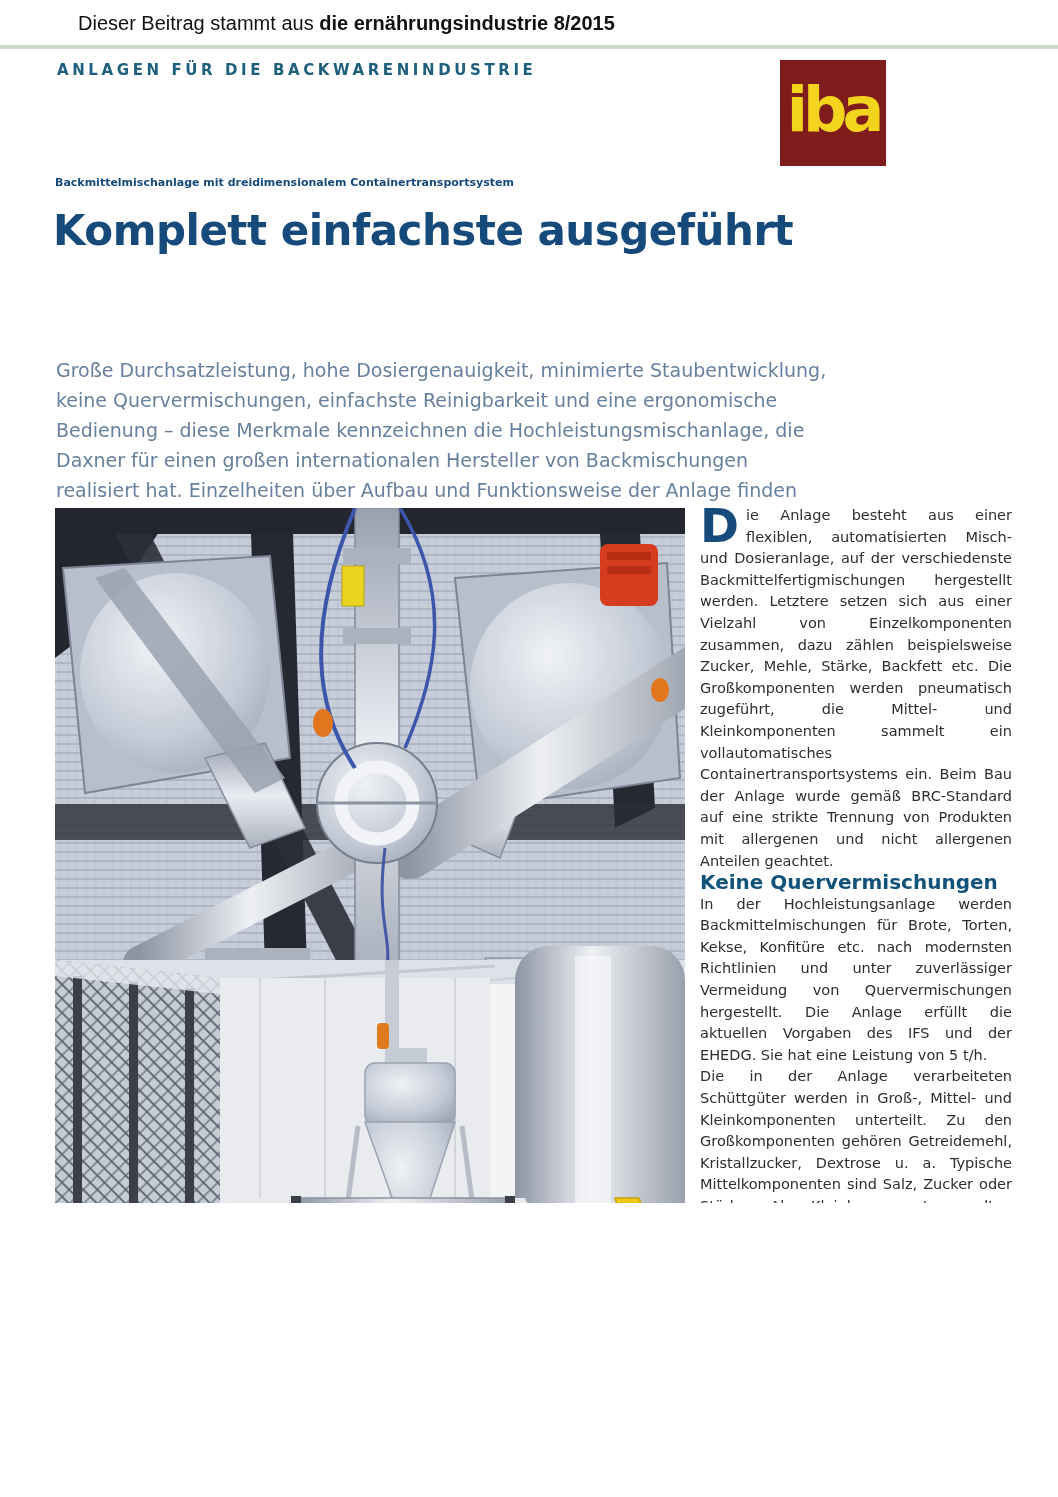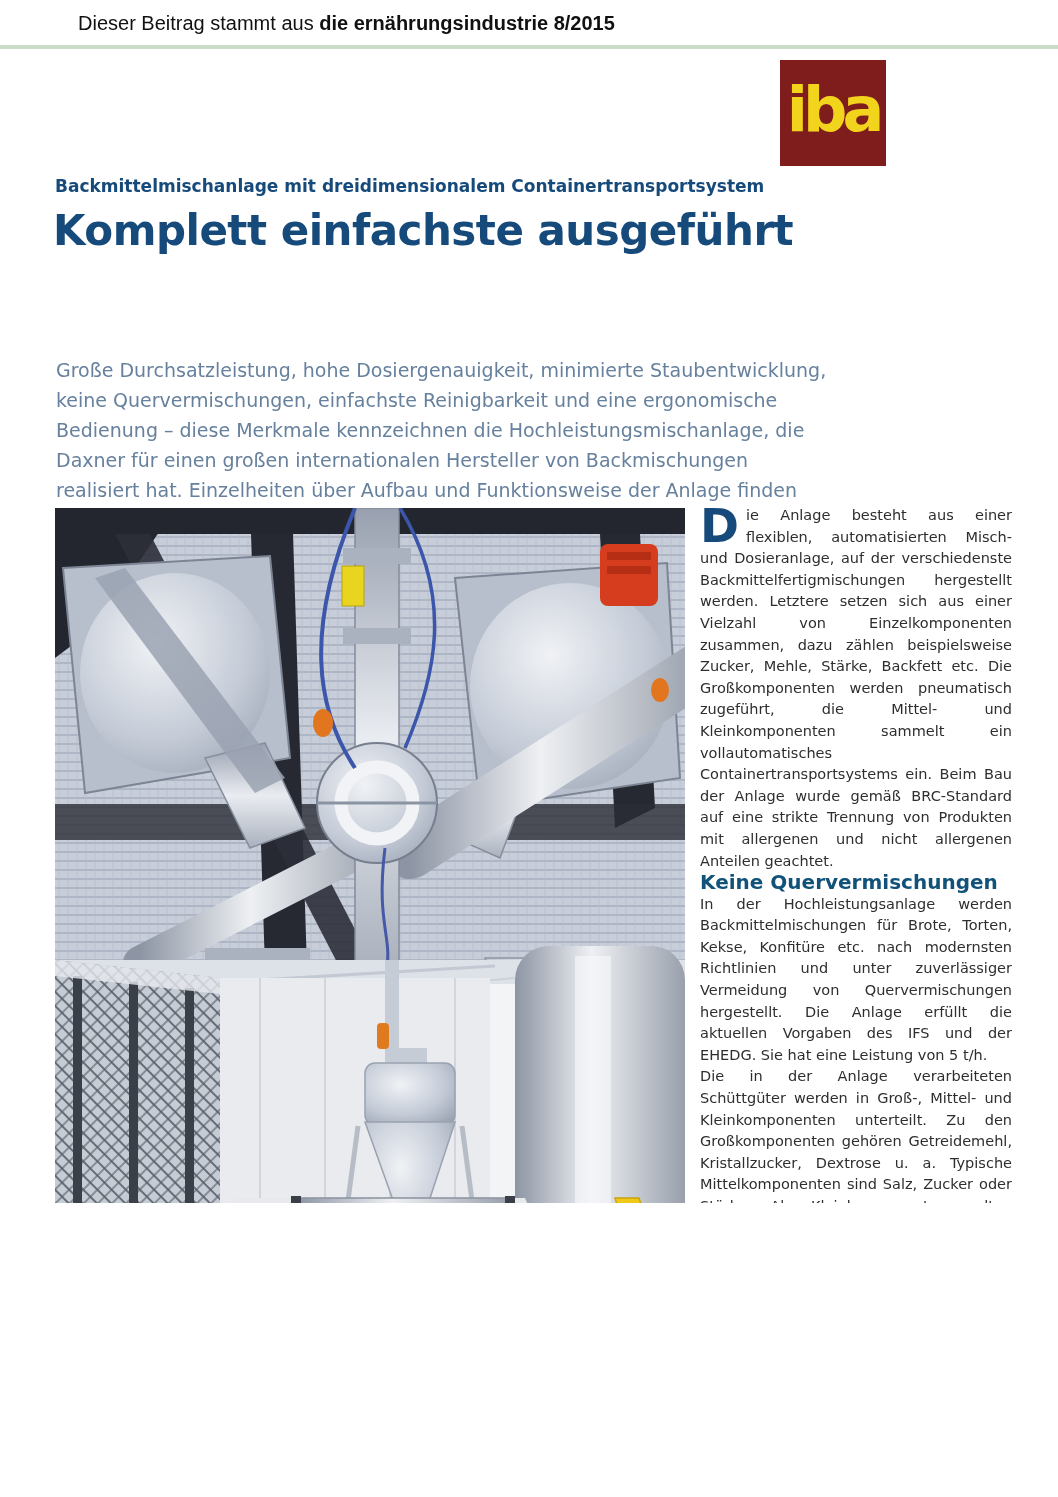--- a/index.html
+++ b/index.html
@@ -25,21 +25,21 @@
   .iba-logo{
     position:absolute;left:780px;top:60px;width:106px;height:106px;background:#7f1d1d;
     display:flex;align-items:center;justify-content:center;
   }
   .iba-logo span{
     color:#f2d41d;font-weight:700;font-size:62px;letter-spacing:-5px;line-height:1;
     transform:translateY(-3px);
   }
   
   .kicker{
-    position:absolute;left:55px;top:176px;font-size:17px;font-weight:700;color:#164a7b;
+    position:absolute;left:55px;top:176px;font-size:11px;font-weight:700;color:#164a7b;
   }
   .headline{
     position:absolute;left:53px;top:206px;font-size:42px;font-weight:700;color:#164a7b;
     letter-spacing:-0.5px;
   }
   .lead{
     position:absolute;left:56px;top:313px;width:776px;font-size:19px;line-height:30px;
     color:#66809d;
     margin-top:42px;
   }
@@ -77,20 +77,21 @@
 </style>
 </head>
 <body>
 
 <div class="page">
 
   <div class="top-note"><span>Dieser Beitrag stammt aus </span><b>die ernährungsindustrie 8/2015</b></div>
 
   <div class="top-rule"></div>
 
+  <div class="category">ANLAGEN FÜR DIE BACKWARENINDUSTRIE</div>
 
   <div class="iba-logo">
     <span>iba</span>
   </div>
 
   <div class="kicker">Backmittelmischanlage mit dreidimensionalem Containertransportsystem</div>
   <div class="headline">Komplett einfachste ausgeführt</div>
   <div class="lead">Große Durchsatzleistung, hohe Dosiergenauigkeit, minimierte Staubentwicklung, keine Quervermischungen, einfachste Reinigbarkeit und eine ergonomische Bedienung – diese Merkmale kennzeichnen die Hochleistungsmischanlage, die Daxner für einen großen internationalen Hersteller von Backmischungen realisiert hat. Einzelheiten über Aufbau und Funktionsweise der Anlage finden Sie hier.</div>
 
   <div class="photo">

